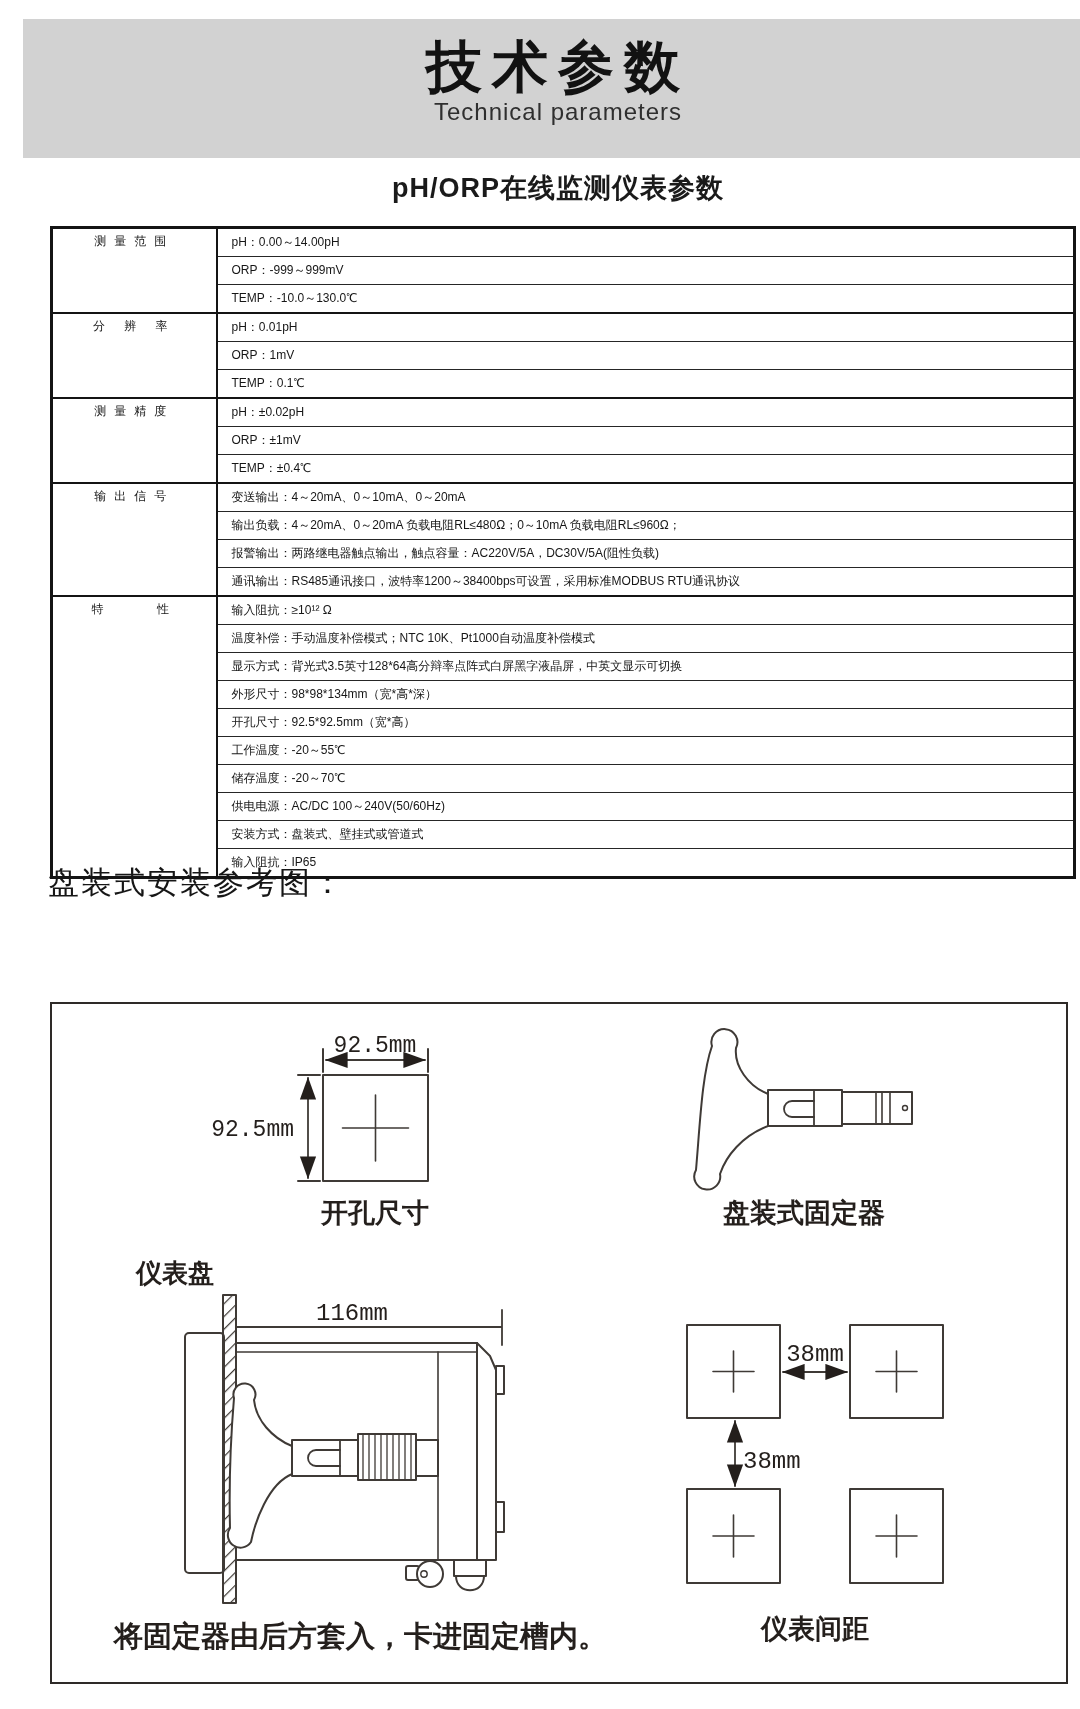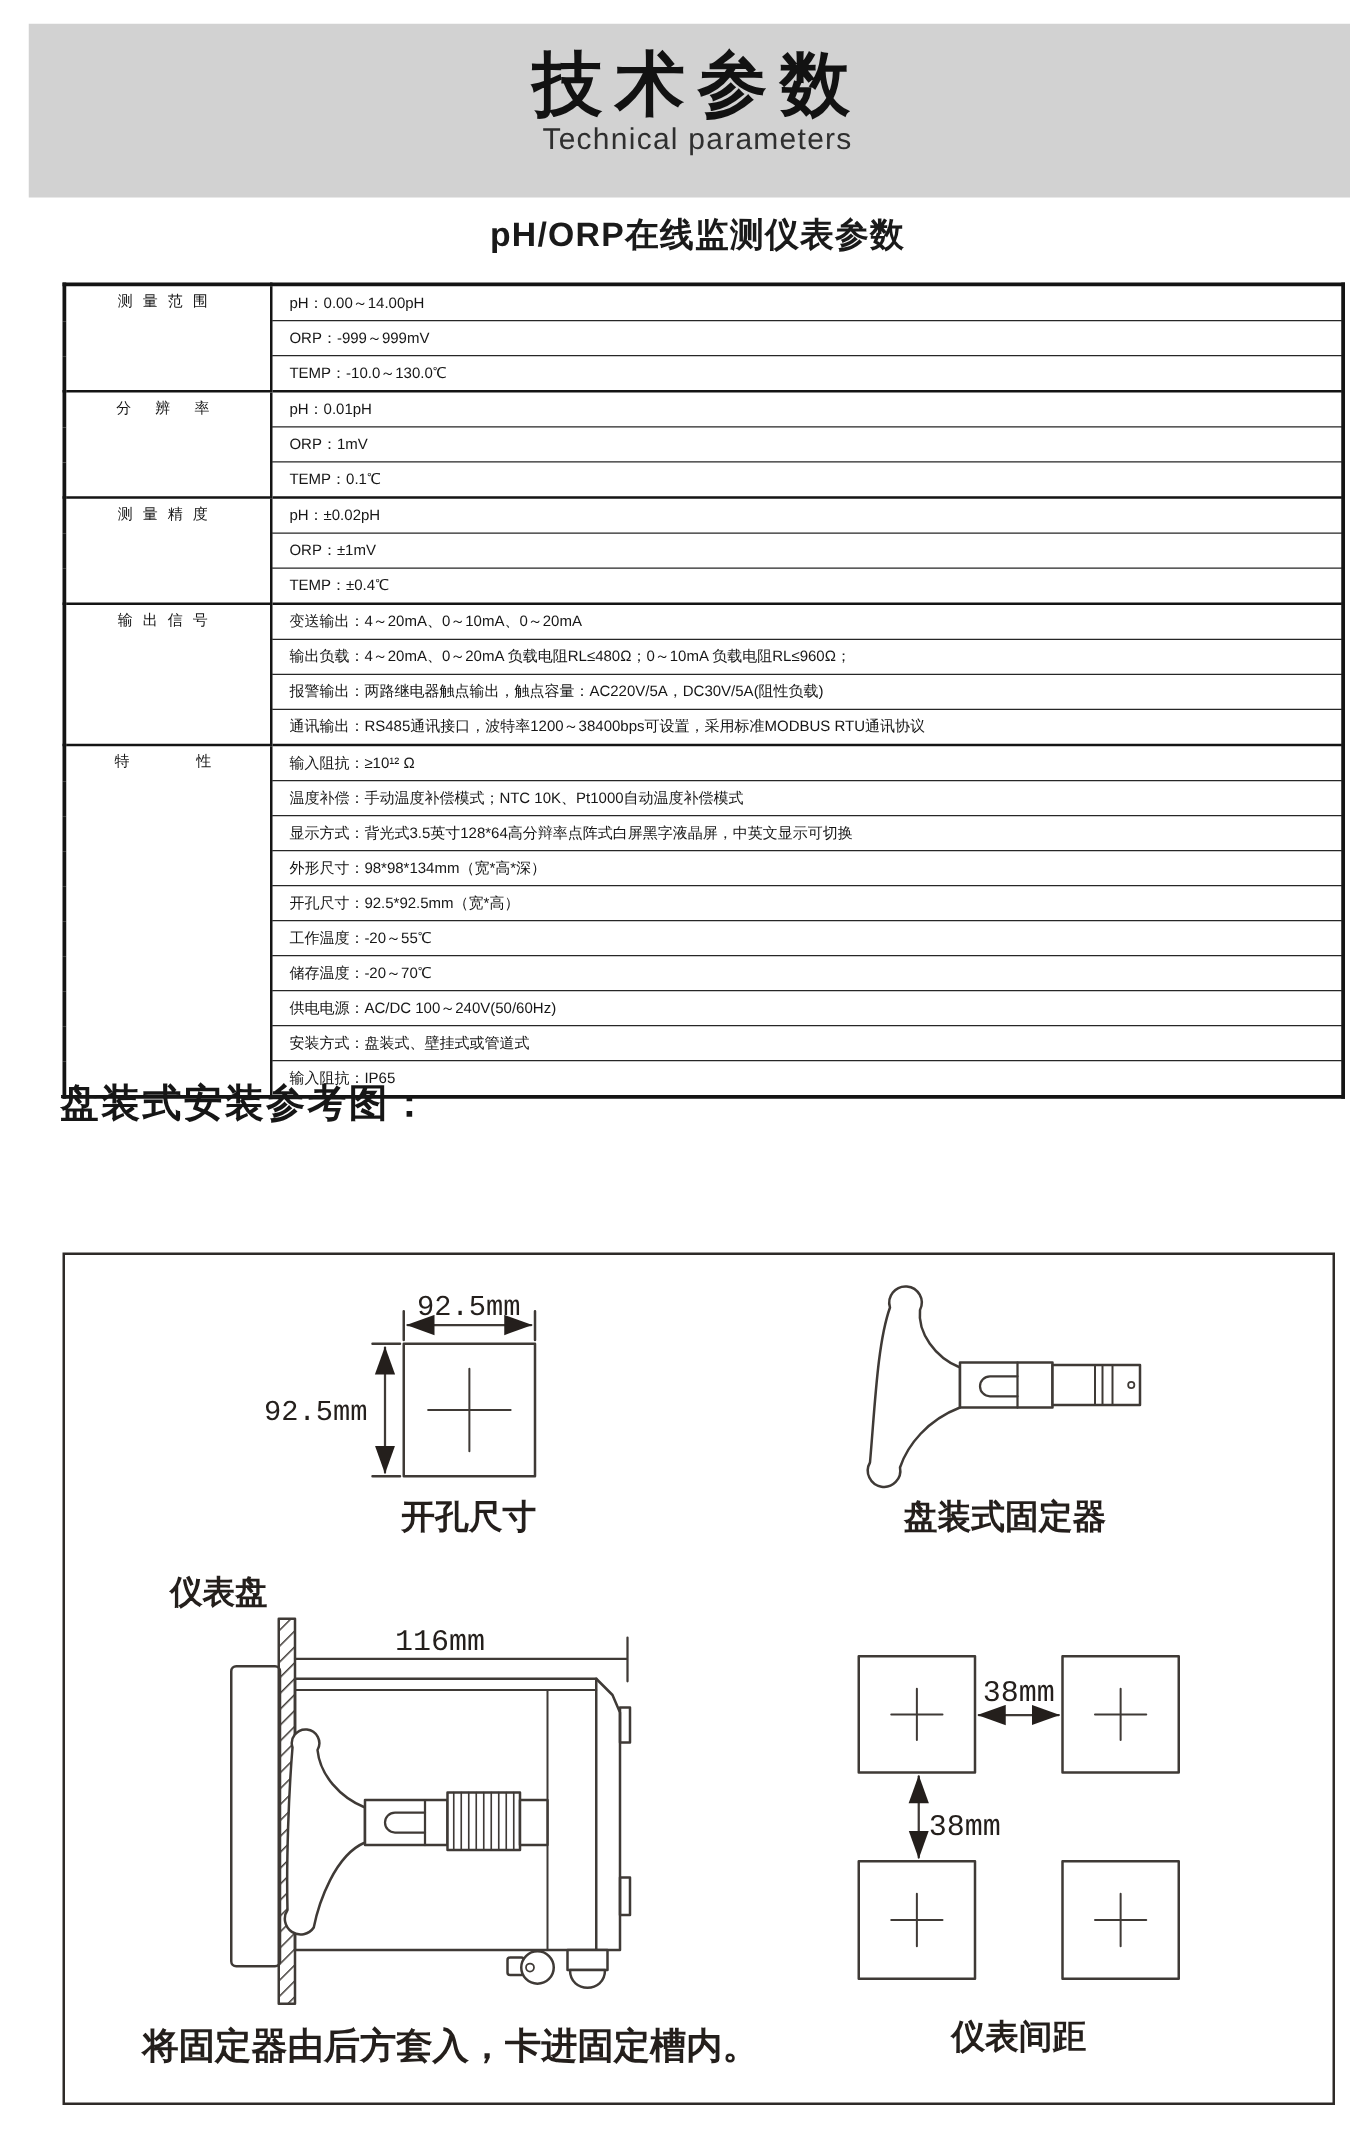--- a/index.html
+++ b/index.html
@@ -37,21 +37,21 @@
     text-align:center; vertical-align:top; padding-top:4px;
     font-size:21px; letter-spacing:8px; white-space:pre;
   }
   td.val {
     border-top:1.6px solid #262626;
     height:25px; padding:1px 6px 1px 14px; white-space:nowrap; overflow:hidden;
   }
   tr.g-start td { border-top:2.6px solid #141414; }
   
   .section-heading {
-    position:absolute; left:30px; top:862px; font-size:31px; font-weight:700;
+    position:absolute; left:30px; top:862px; font-size:31px; font-weight:400;
     letter-spacing:2px; color:#161616;
   }
   
   .diagram-box {
     position:absolute; left:32px; top:1002px; width:1014px; height:678px;
     border:2px solid #2e2a28;
   }
   .diagram-box svg { display:block; }
   text.cjk { font-family:"Liberation Sans", sans-serif; font-weight:600; fill:#241f1c; }
   text.dim { font-family:"Liberation Mono", monospace; fill:#241f1c; }

